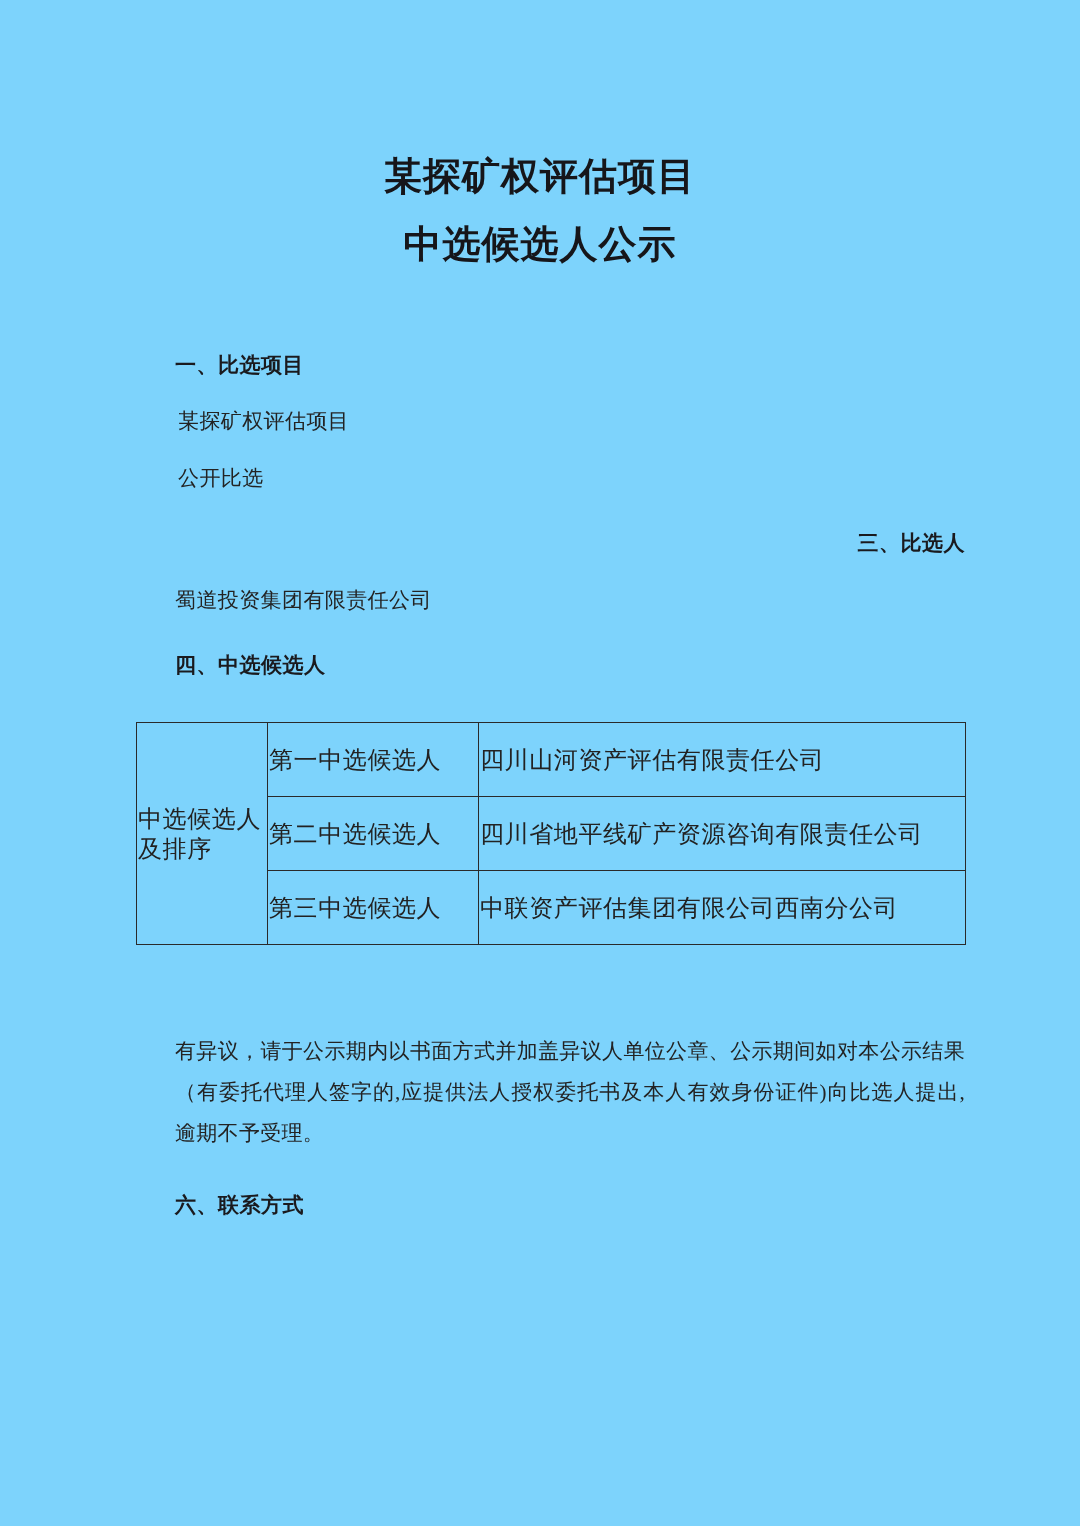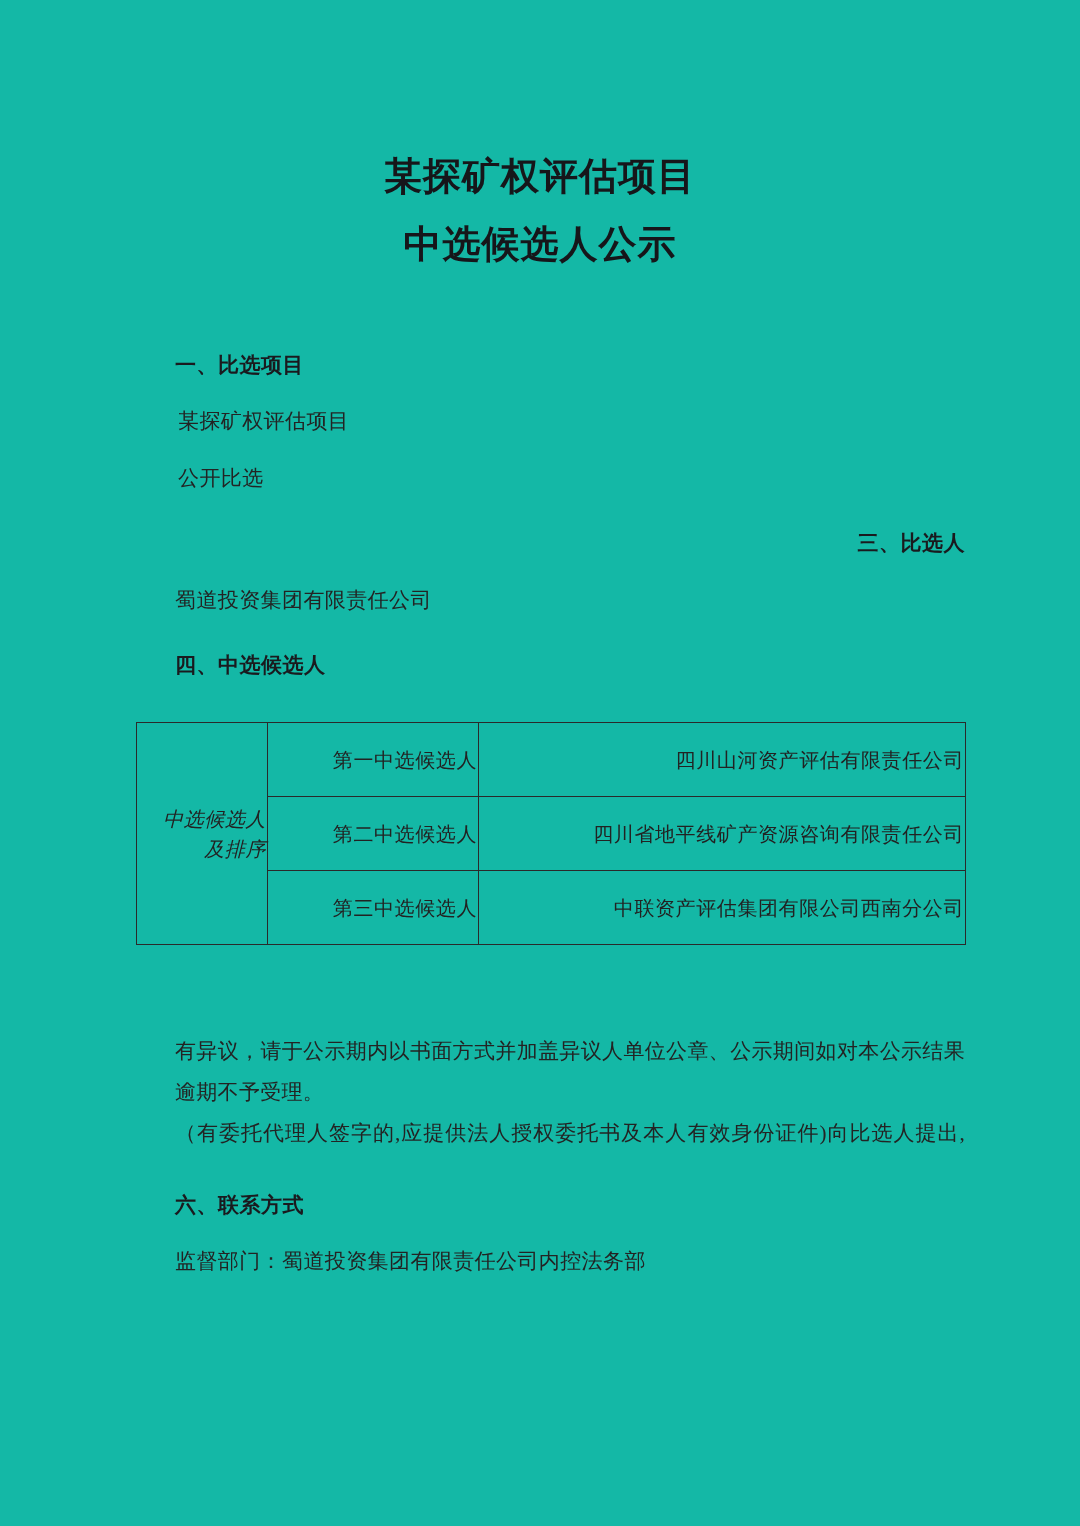--- a/index.html
+++ b/index.html
@@ -12,21 +12,21 @@
     height: 1526px;
     position: relative;
     font-family: "Liberation Serif", "DejaVu Serif", serif;
     color: #1c1c1c;
     overflow: hidden;
   }
 
   .page {
     position: absolute;
     inset: 0;
-    background: #14b8a6;
+    background: #7dd3fc;
   }
 
   
   .doc-title {
     position: absolute;
     top: 142px;
     left: 0;
     width: 1080px;
     text-align: center;
     font-family: "DejaVu Sans", "Liberation Sans", sans-serif;
@@ -79,33 +79,32 @@
     width: 820px;
   }
   table.cands {
     border-collapse: collapse;
     width: 820px;
     table-layout: fixed;
   }
   table.cands td {
     border: 1.6px solid #2a2a2a;
     font-family: "Liberation Serif", "DejaVu Serif", serif;
-    font-size: 20px;
+    font-size: 24px;
     line-height: 30px;
     color: #222;
-    text-align: right;
+    text-align: left;
     vertical-align: middle;
     letter-spacing: 0.6px;
     margin-top: 7px;
   }
   td.merged-label {
     width: 128px;
     font-size: 20px;
     line-height: 31px;
-    font-style: italic;
   }
   td.rank-cell {
     width: 208px;
     height: 71px;
   }
   td.name-cell {
     width: 484px;
   }
 
   
@@ -175,21 +174,20 @@
           <td class="rank-cell">第三中选候选人</td>
           <td class="name-cell">中联资产评估集团有限公司西南分公司</td>
         </tr>
       </tbody>
     </table>
   </div>
 
   <div class="lower">
     <div class="notice-para">
       <span class="ln just">有异议，请于公示期内以书面方式并加盖异议人单位公章、公示期间如对本公示结果</span>
+      <span class="ln just">（有委托代理人签字的,应提供法人授权委托书及本人有效身份证件)向比选人提出,</span>
       <span class="ln">逾期不予受理。</span>
-      <span class="ln just">（有委托代理人签字的,应提供法人授权委托书及本人有效身份证件)向比选人提出,</span>
     </div>
 
     <div class="heading sec-6-title">六、联系方式</div>
-    <div class="para sec-6-body">监督部门：蜀道投资集团有限责任公司内控法务部</div>
   </div>
 
 </div>
 
 </body></html>

